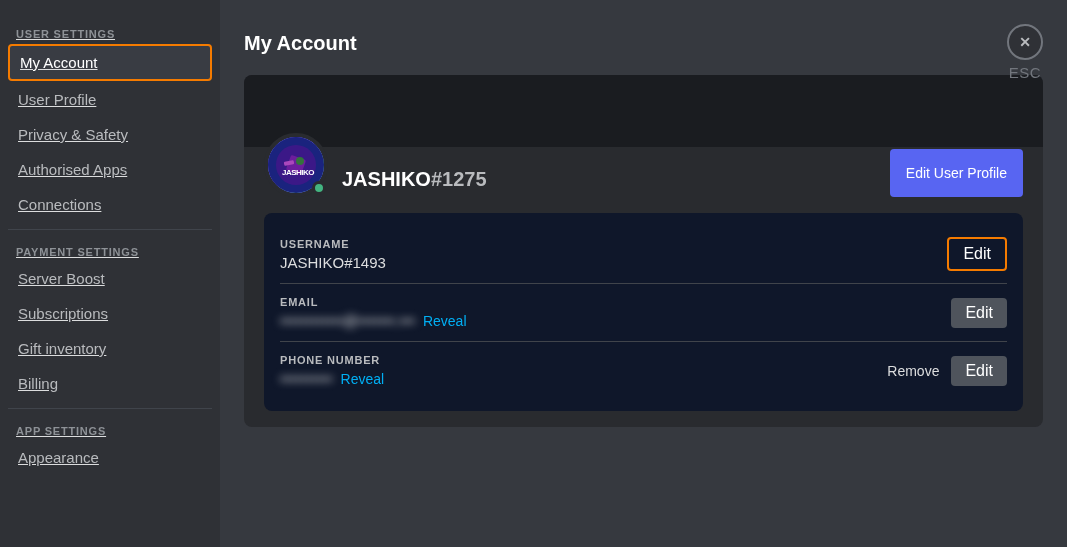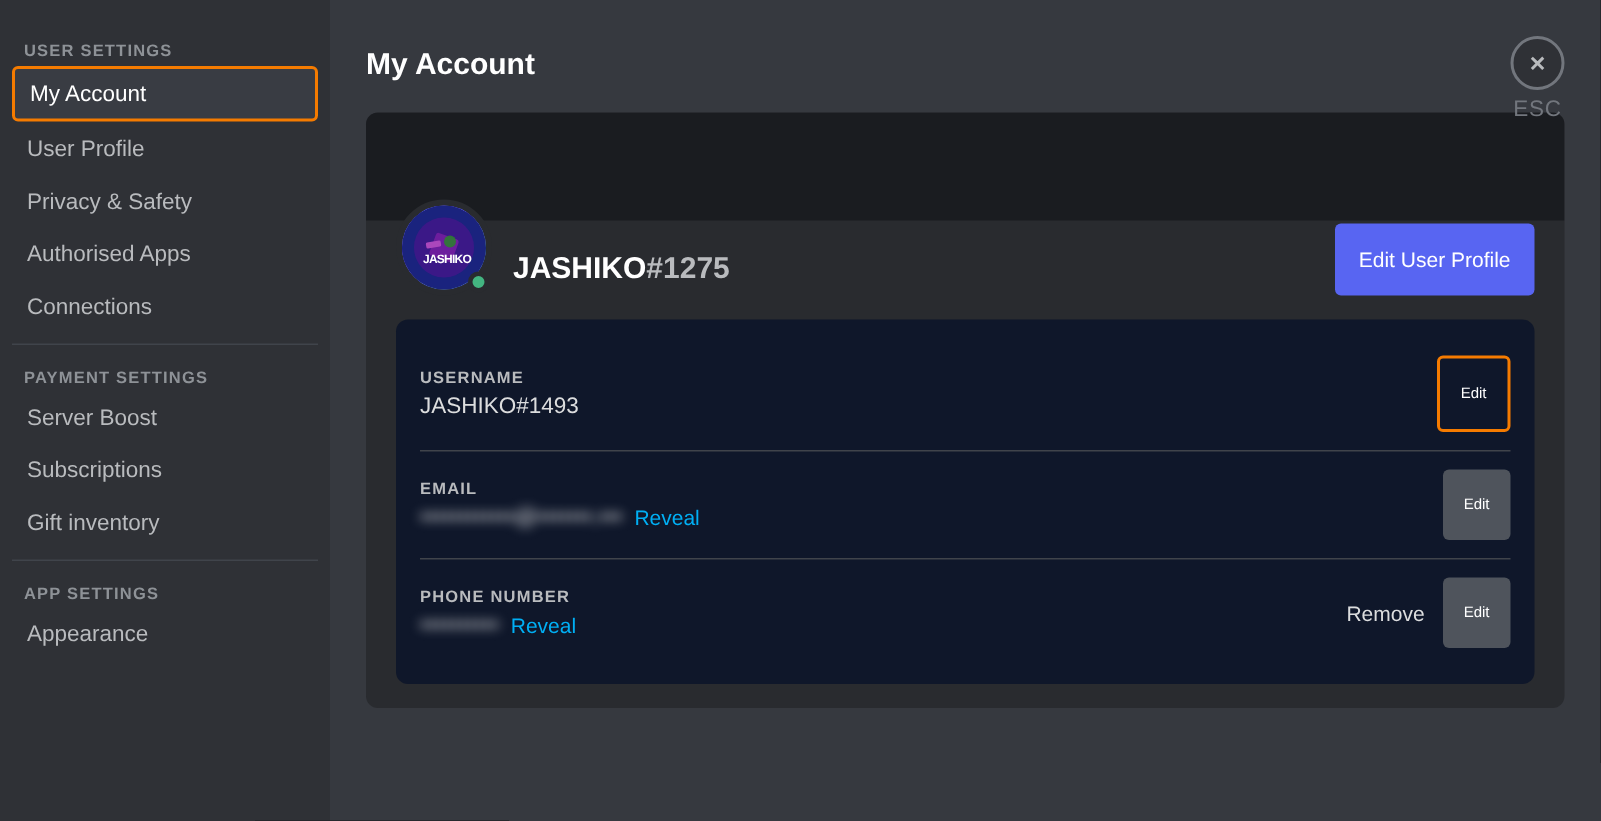--- a/index.html
+++ b/index.html
@@ -15,20 +15,21 @@
     }
 
     
     .sidebar {
       width: 220px;
       min-width: 220px;
       background: #2f3136;
       height: 547px;
       padding: 20px 8px;
       overflow-y: auto;
+      text-decoration: underline;
     }
 
     .sidebar-section-label {
       font-size: 11px;
       font-weight: 700;
       color: #8e9297;
       text-transform: uppercase;
       letter-spacing: 0.8px;
       padding: 8px 8px 4px 8px;
     }
@@ -226,22 +227,22 @@
       align-items: center;
       gap: 8px;
       flex-shrink: 0;
     }
 
     .edit-btn {
       background: #4f545c;
       color: #fff;
       border: none;
       border-radius: 4px;
-      padding: 18px 14px;
-      font-size: 10px;
+      padding: 6px 14px;
+      font-size: 16px;
       cursor: pointer;
     }
 
     .edit-btn.active-border {
       border: 2px solid #f57b00;
       background: transparent;
       color: #fff;
     }
 
     .remove-btn {
@@ -313,20 +314,23 @@
   <div class="sidebar-section-label">PAYMENT SETTINGS</div>
 
   <div class="sidebar-item">
     <span>Server Boost</span>
   </div>
   <div class="sidebar-item">
     <span>Subscriptions</span>
   </div>
   <div class="sidebar-item">
     <span>Gift inventory</span>
+  </div>
+  <div class="sidebar-item">
+    <span>Billing</span>
   </div>
 
   <hr class="sidebar-divider">
 
   <div class="sidebar-section-label">APP SETTINGS</div>
 
   <div class="sidebar-item">
     <span>Appearance</span>
   </div>
 </div>

